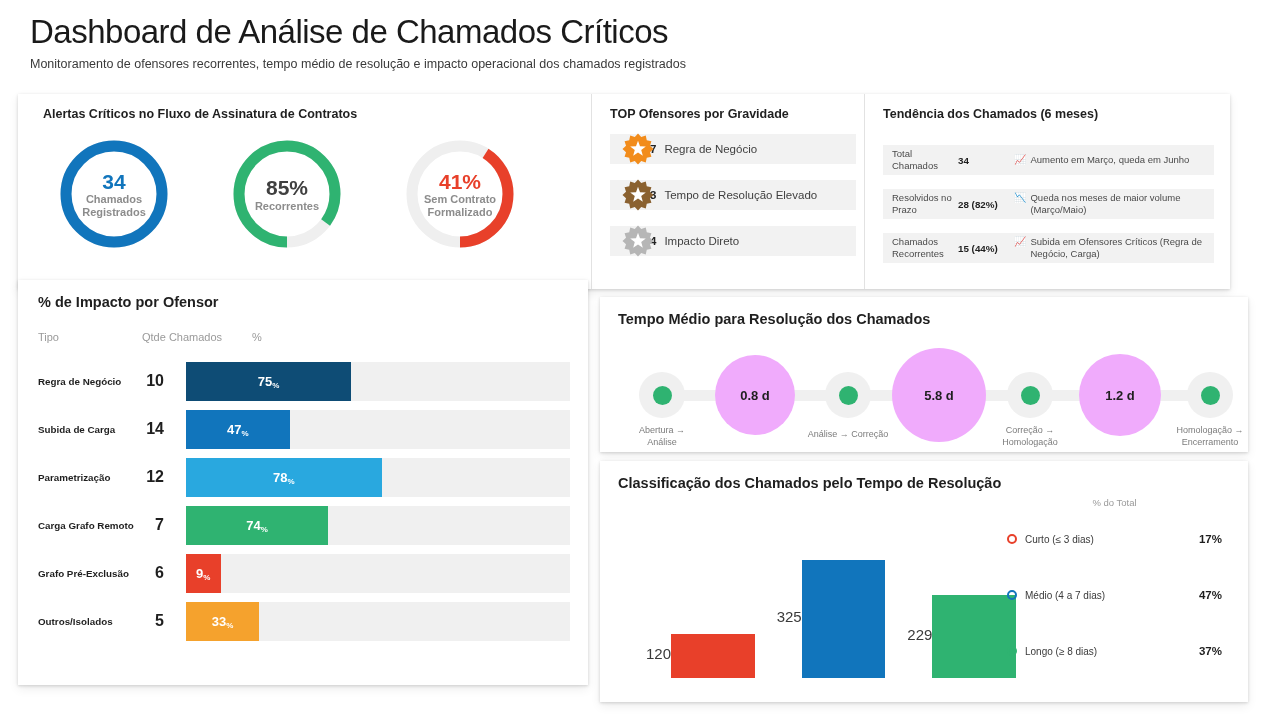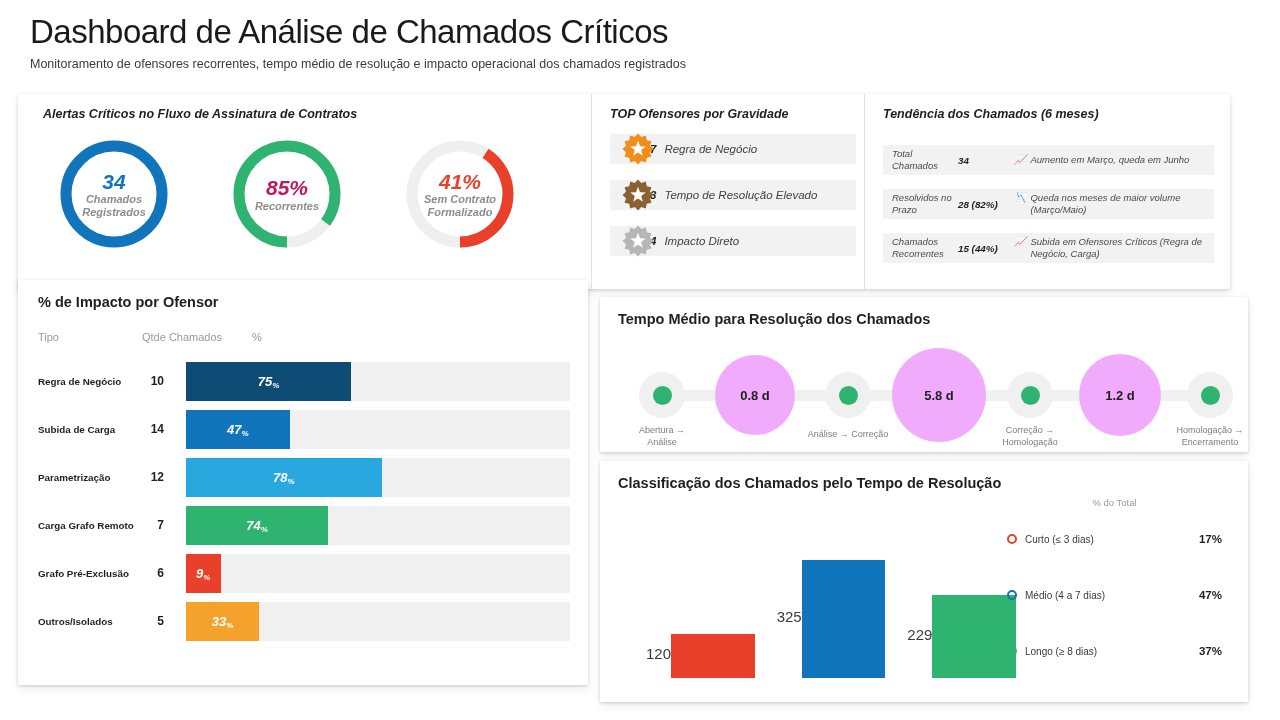--- a/index.html
+++ b/index.html
@@ -57,21 +57,20 @@
     width: 1212px;
     height: 195px;
   }
   .strip-inner {
     display: flex;
     height: 100%;
   }
   .strip-col {
     padding: 13px 0 0 0;
     box-sizing: border-box;
-    font-style: italic;
   }
   .col-gauges { width: 565px; padding-left: 25px; }
   .col-top    { width: 265px; padding-left: 18px; border-left: 1px solid #e2e2e2; margin-left: 8px;}
   .col-trend  { width: 350px; padding-left: 18px; border-left: 1px solid #e2e2e2; margin-left: 8px;}
 
   
   .gauge-row {
     display: flex;
     margin-top: 14px;
     gap: 55px;
@@ -198,33 +197,32 @@
   .br-label {
     width: 104px;
     flex: 0 0 104px;
     font-size: 9.8px;
     font-weight: bold;
     color: #1f1f1f;
   }
   .br-qtd {
     width: 44px;
     flex: 0 0 44px;
-    font-size: 12px;
+    font-size: 16px;
     font-weight: bold;
     color: #1f1f1f;
     text-align: right;
     padding-right: 22px;
     box-sizing: border-box;
   }
   .br-track {
     flex: 1;
     height: 39px;
     background: #f0f0f0;
     position: relative;
-    font-style: italic;
   }
   .br-fill {
     height: 100%;
     display: flex;
     align-items: center;
     justify-content: center;
   }
   .br-pct {
     color: #ffffff;
     font-size: 13px;
@@ -399,21 +397,21 @@
               <div class="gauge-value" style="color:#1175BC">34</div>
               <div class="gauge-cap">Chamados Registrados</div>
             </div>
           </div>
           <div class="gauge">
             <svg width="118" height="118" viewBox="0 0 118 118">
               <circle cx="59" cy="59" r="48" fill="none" stroke="#EFEFEF" stroke-width="11"></circle>
               <circle cx="59" cy="59" r="48" fill="none" stroke="#2FB371" stroke-width="11" stroke-dasharray="256.35 45.24" transform="rotate(90 59 59) scale(1 1) translate(0 0)"></circle>
             </svg>
             <div class="gauge-label">
-              <div class="gauge-value" style="color:#be185d">85%</div>
+              <div class="gauge-value" style="color:#404040">85%</div>
               <div class="gauge-cap">Recorrentes</div>
             </div>
           </div>
           <div class="gauge">
             <svg width="118" height="118" viewBox="0 0 118 118">
               <circle cx="59" cy="59" r="48" fill="none" stroke="#EFEFEF" stroke-width="11"></circle>
               <circle cx="59" cy="59" r="48" fill="none" stroke="#E8402A" stroke-width="11" stroke-dasharray="123.65 177.94" transform="rotate(-90 59 59) scale(-1 1) translate(-118 0)"></circle>
             </svg>
             <div class="gauge-label">
               <div class="gauge-value" style="color:#E8402A">41%</div>

